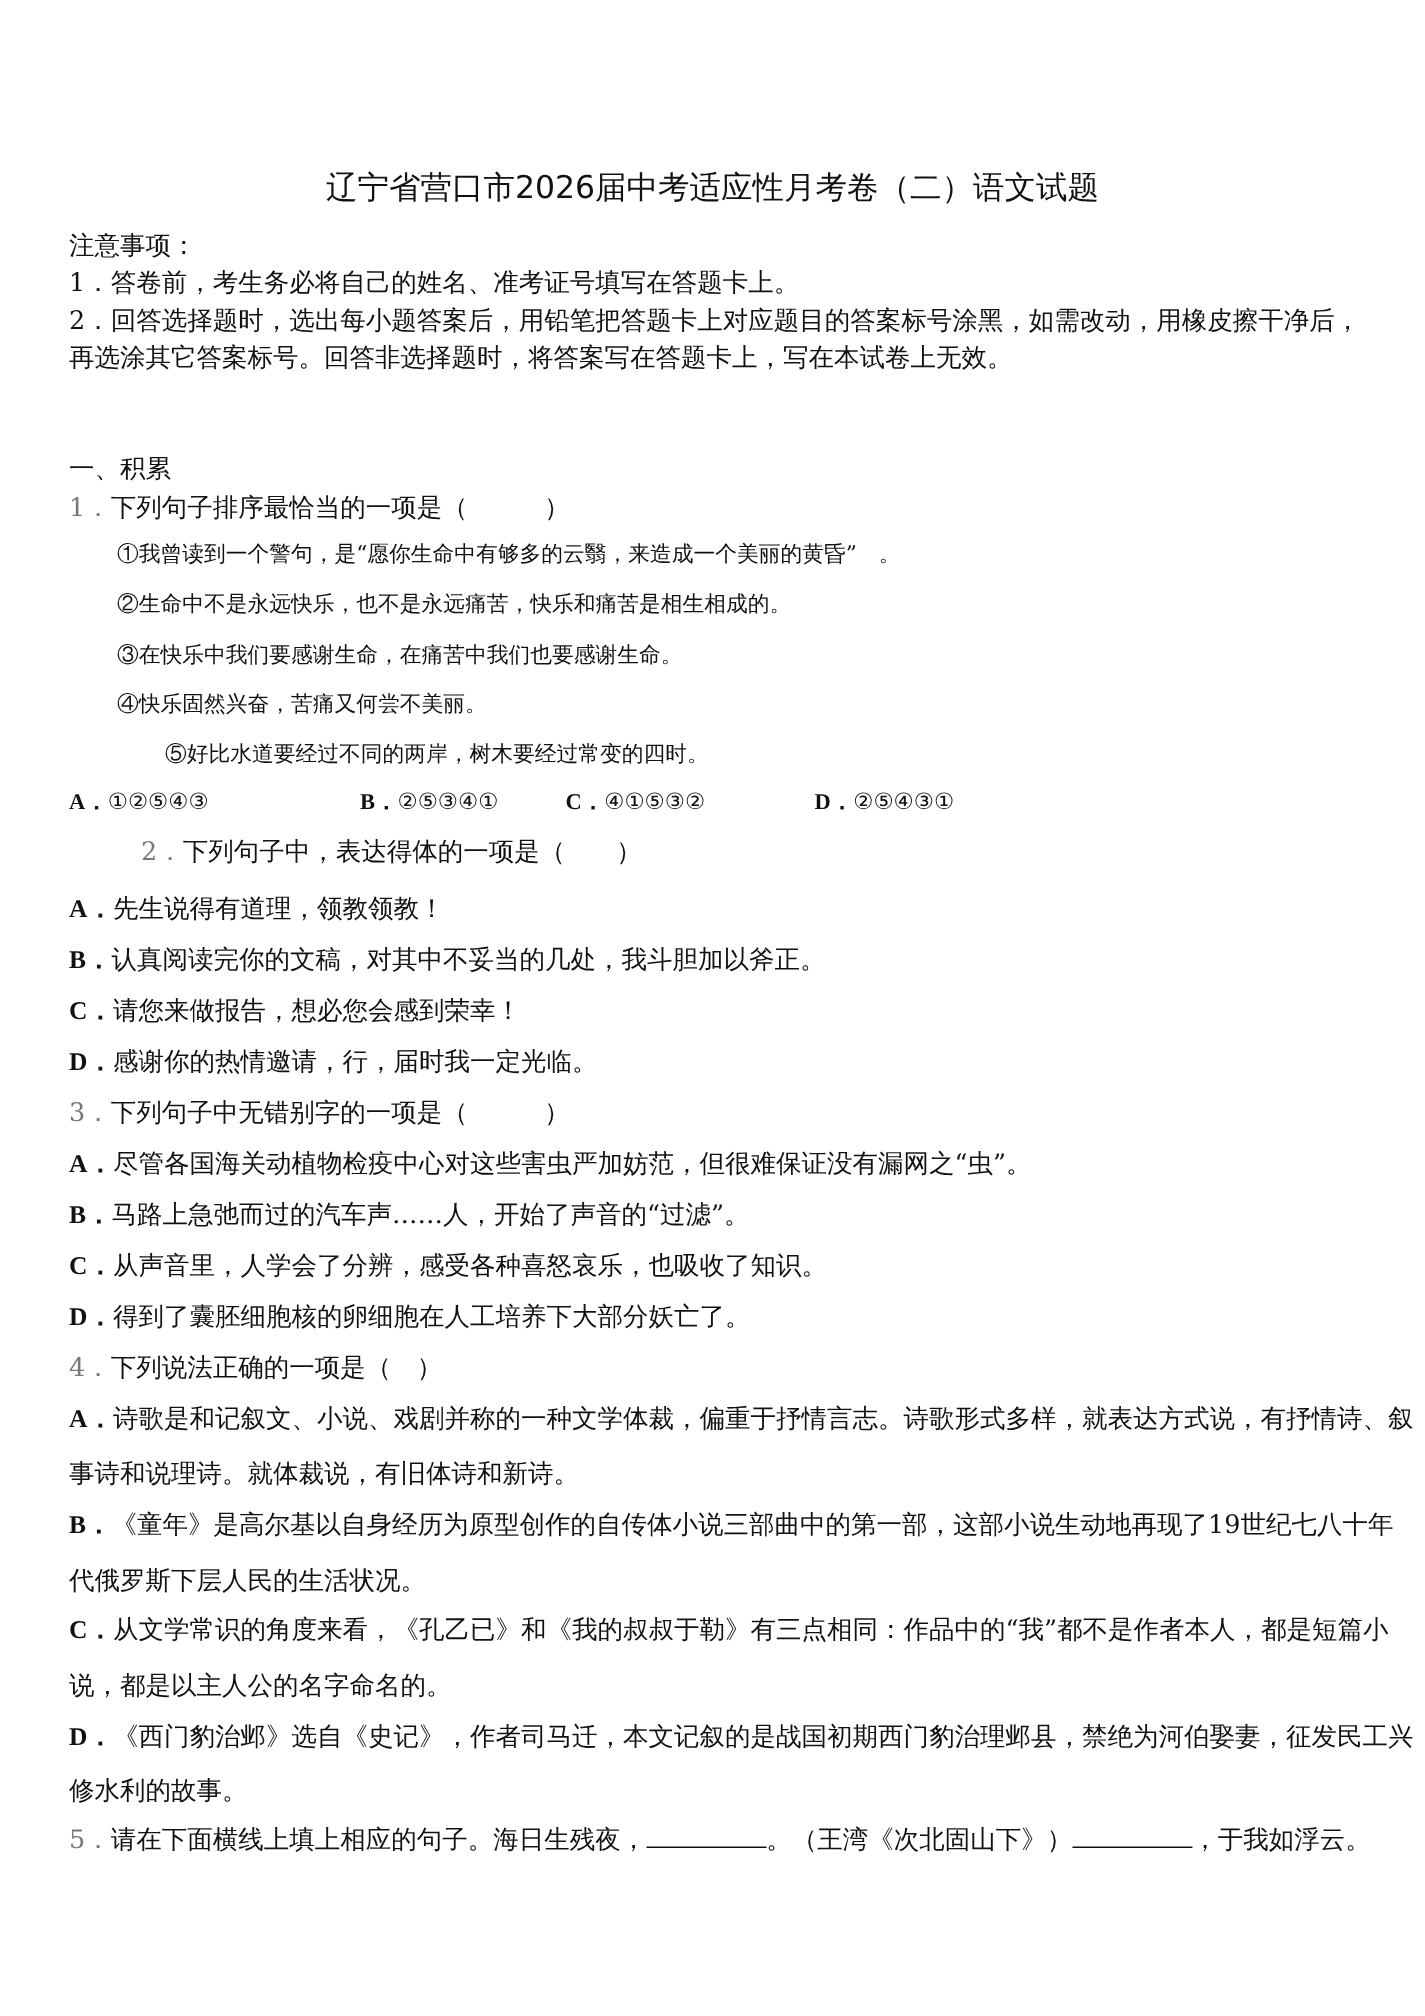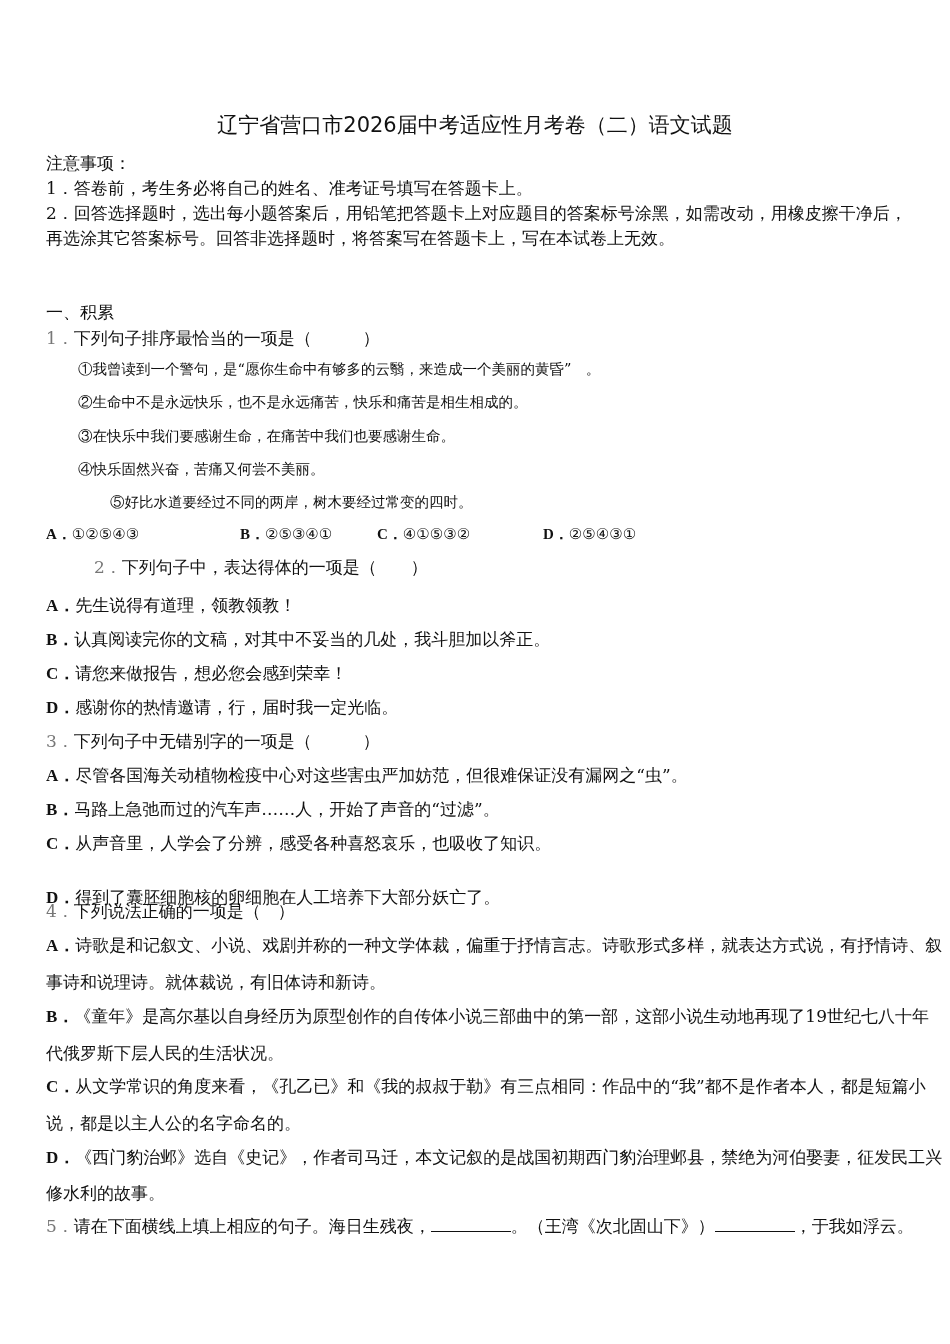--- a/index.html
+++ b/index.html
@@ -54,21 +54,21 @@
   <div class="line" style="top:628px;"><span class="opt">B．</span><span>认真阅读完你的文稿，对其中不妥当的几处，我斗胆加以斧正。</span></div>
   <div class="line" style="top:662px;"><span class="opt">C．</span><span>请您来做报告，想必您会感到荣幸！</span></div>
   <div class="line" style="top:696px;"><span class="opt">D．</span><span>感谢你的热情邀请，行，届时我一定光临。</span></div>
 
   <div class="line" style="top:730px;">
     <span class="num">3．</span><span>下列句子中无错别字的一项是（　　　）</span>
   </div>
   <div class="line" style="top:764px;"><span class="opt">A．</span><span>尽管各国海关动植物检疫中心对这些害虫严加妨范，但很难保证没有漏网之“虫”。</span></div>
   <div class="line" style="top:798px;"><span class="opt">B．</span><span>马路上急弛而过的汽车声……人，开始了声音的“过滤”。</span></div>
   <div class="line" style="top:832px;"><span class="opt">C．</span><span>从声音里，人学会了分辨，感受各种喜怒哀乐，也吸收了知识。</span></div>
-  <div class="line" style="top:866px;margin-top:20px;"><span class="opt">D．</span><span>得到了囊胚细胞核的卵细胞在人工培养下大部分妖亡了。</span></div>
+  <div class="line" style="top:866px;"><span class="opt">D．</span><span>得到了囊胚细胞核的卵细胞在人工培养下大部分妖亡了。</span></div>
 
   <div class="line" style="top:900px;">
     <span class="num">4．</span><span>下列说法正确的一项是（　）</span>
   </div>
   <div class="line" style="top:971px;">事诗和说理诗。就体裁说，有旧体诗和新诗。</div>
   <div class="line" style="top:934px;"><span class="opt">A．</span><span>诗歌是和记叙文、小说、戏剧并称的一种文学体裁，偏重于抒情言志。诗歌形式多样，就表达方式说，有抒情诗、叙</span></div>
   <div class="line" style="top:1005px;"><span class="opt">B．</span><span>《童年》是高尔基以自身经历为原型创作的自传体小说三部曲中的第一部，这部小说生动地再现了19世纪七八十年</span></div>
   <div class="line" style="top:1042px;">代俄罗斯下层人民的生活状况。</div>
   <div class="line" style="top:1075px;"><span class="opt">C．</span><span>从文学常识的角度来看，《孔乙已》和《我的叔叔于勒》有三点相同：作品中的“我”都不是作者本人，都是短篇小</span></div>
   <div class="line" style="top:1112px;">说，都是以主人公的名字命名的。</div>

